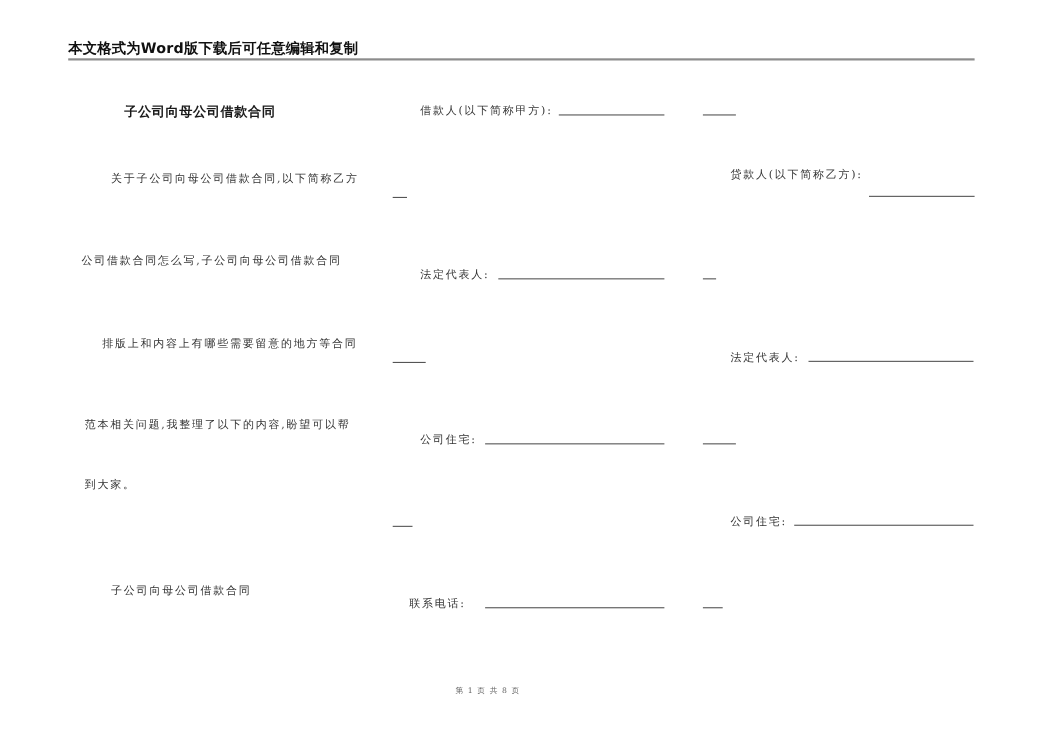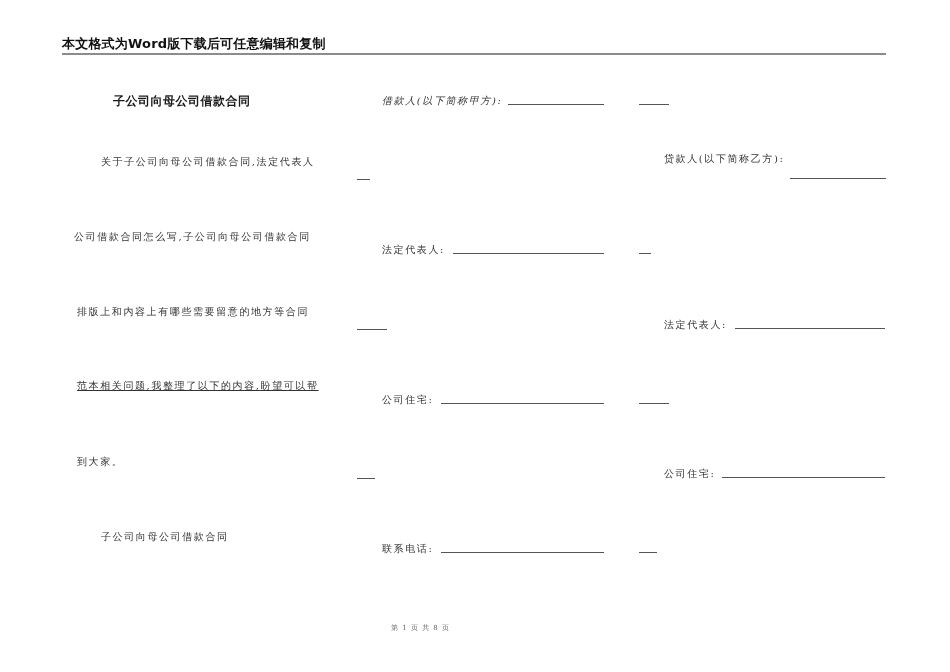--- a/index.html
+++ b/index.html
@@ -18,54 +18,54 @@
     font-size: 13px; font-weight: bold; color: #111; letter-spacing: 0.2px;
   }
   .t { position: absolute; white-space: nowrap; font-size: 10px; letter-spacing: 1.6px; color: #333; }
   .title {
     position: absolute; left: 113px; top: 93px;
     font-family: "DejaVu Sans", "Liberation Sans", sans-serif;
     font-size: 12px; font-weight: bold; color: #1a1a1a; letter-spacing: 0.5px;
   }
   .uline { position: absolute; height: 0; border-top: 1px solid #555; }
   .footer {
-    position: absolute; left: 391px; top: 623px; font-size: 7px; color: #666; letter-spacing: 1px;
+    position: absolute; left: 414px; top: 623px; font-size: 7px; color: #666; letter-spacing: 1px;
   }
 </style>
 </head>
 <body>
 
 <div class="header">
   <span class="header-text">本文格式为Word版下载后可任意编辑和复制</span>
 </div>
 
 <div class="title">子公司向母公司借款合同</div>
-<div class="t" style="left:101px; top:155px;">关于子公司向母公司借款合同,法定代表人</div>
+<div class="t" style="left:101px; top:155px;">关于子公司向母公司借款合同,以下简称乙方</div>
 <div class="t" style="left:74px; top:230px;">公司借款合同怎么写,子公司向母公司借款合同</div>
-<div class="t" style="left:77px; top:305px;">排版上和内容上有哪些需要留意的地方等合同</div>
-<div class="t" style="left:77px; top:379px;text-decoration:underline;">范本相关问题,我整理了以下的内容,盼望可以帮</div>
-<div class="t" style="left:77px; top:455px;">到大家。</div>
+<div class="t" style="left:93px; top:305px;">排版上和内容上有哪些需要留意的地方等合同</div>
+<div class="t" style="left:77px; top:379px;">范本相关问题,我整理了以下的内容,盼望可以帮</div>
+<div class="t" style="left:77px; top:434px;">到大家。</div>
 <div class="t" style="left:101px; top:530px;">子公司向母公司借款合同</div>
 
-<div class="t" style="left:382px; top:94px;font-style:italic;">借款人(以下简称甲方):</div>
+<div class="t" style="left:382px; top:94px;">借款人(以下简称甲方):</div>
 <div class="uline" style="left:508px; top:104px; width:96px;"></div>
 <div class="uline" style="left:639px; top:104px; width:30px;"></div>
 <div class="uline" style="left:357px; top:179px; width:13px;"></div>
 
 <div class="t" style="left:382px; top:243px;">法定代表人:</div>
 <div class="uline" style="left:453px; top:253px; width:151px;"></div>
 <div class="uline" style="left:639px; top:253px; width:12px;"></div>
 <div class="uline" style="left:357px; top:329px; width:30px;"></div>
 
 <div class="t" style="left:382px; top:393px;">公司住宅:</div>
 <div class="uline" style="left:441px; top:403px; width:163px;"></div>
 <div class="uline" style="left:639px; top:403px; width:30px;"></div>
 <div class="uline" style="left:357px; top:478px; width:18px;"></div>
 
-<div class="t" style="left:382px; top:542px;">联系电话:</div>
+<div class="t" style="left:372px; top:542px;">联系电话:</div>
 <div class="uline" style="left:441px; top:552px; width:163px;"></div>
 <div class="uline" style="left:639px; top:552px; width:18px;"></div>
 
 <div class="t" style="left:664px; top:152px;">贷款人(以下简称乙方):</div>
 <div class="uline" style="left:790px; top:178px; width:96px;"></div>
 
 <div class="t" style="left:664px; top:318px;">法定代表人:</div>
 <div class="uline" style="left:735px; top:328px; width:150px;"></div>
 
 <div class="t" style="left:664px; top:467px;">公司住宅:</div>

